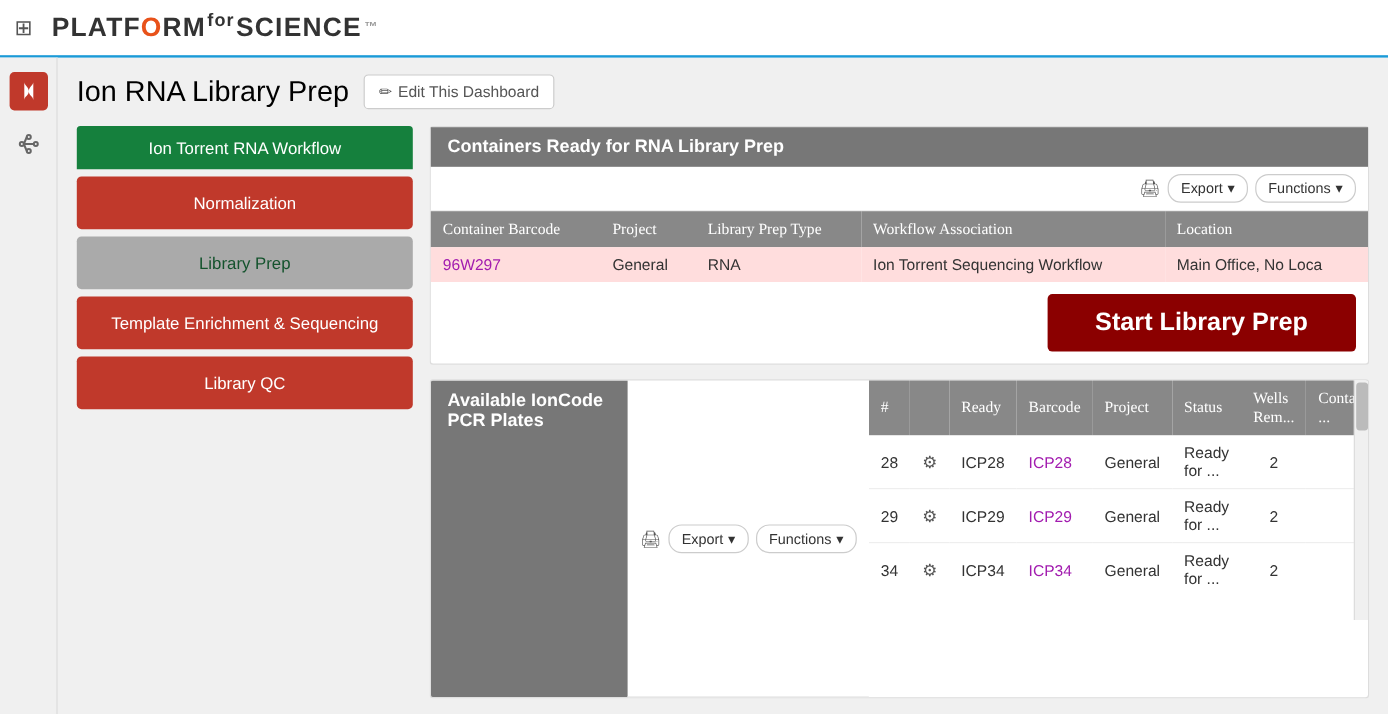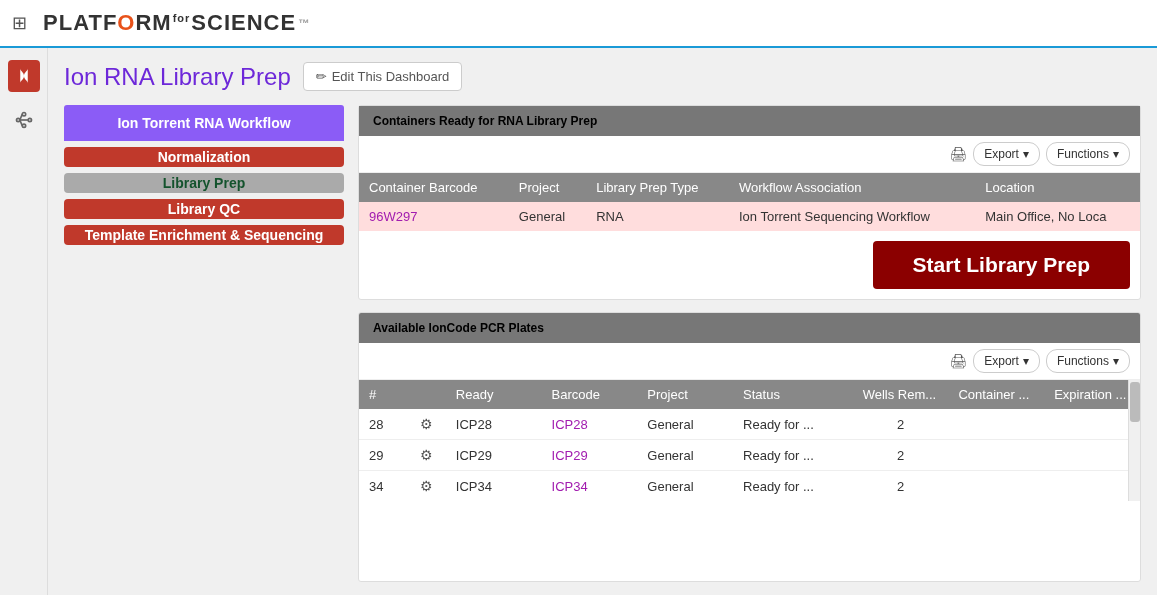--- a/index.html
+++ b/index.html
@@ -69,21 +69,21 @@
     
     .page-header {
       display: flex;
       align-items: center;
       gap: 12px;
       margin-bottom: 14px;
     }
     .page-title {
       font-size: 24px;
       font-weight: normal;
-      color: #6d28d9;
+      color: #000000;
     }
     .edit-btn {
       display: flex;
       align-items: center;
       gap: 5px;
       padding: 6px 12px;
       background: #fff;
       border: 1px solid #ccc;
       border-radius: 4px;
       cursor: pointer;
@@ -97,39 +97,39 @@
       gap: 14px;
       height: calc(595px - 48px - 70px);
     }
 
     
     .left-panel {
       width: 280px;
       flex-shrink: 0;
     }
     .workflow-title {
-      background: #8b5cf6;
+      background: #15803d;
       color: #fff;
       text-align: center;
       padding: 10px;
       font-size: 14px;
-      font-weight: bold;
+      font-weight: normal;
       border-radius: 3px 3px 0 0;
     }
     .workflow-steps {
       display: flex;
       flex-direction: column;
       gap: 6px;
       margin-top: 6px;
     }
     .step-btn {
-      padding: 2px;
+      padding: 14px;
       text-align: center;
       font-size: 14px;
-      font-weight: bold;
+      font-weight: normal;
       border-radius: 4px;
       cursor: pointer;
       border: none;
     }
     .step-btn.red { background: #c0392b; color: #fff; }
     .step-btn.gray { background: #aaa; color: #14532d; }
     .help-text {
       margin-top: 20px;
       text-align: center;
       color: #555;
@@ -147,23 +147,23 @@
     }
 
     
     .section-box {
       background: #fff;
       border: 1px solid #ddd;
       border-radius: 3px;
     }
     .section-header {
       background: #777;
-      color: #000000;
+      color: #ffffff;
       padding: 8px 14px;
-      font-size: 12px;
+      font-size: 15px;
       font-weight: bold;
     }
     .section-toolbar {
       display: flex;
       justify-content: flex-end;
       align-items: center;
       padding: 6px 10px;
       gap: 6px;
       border-bottom: 1px solid #eee;
     }
@@ -187,20 +187,21 @@
       border-collapse: collapse;
       font-size: 13px;
     }
     .data-table th {
       background: #888;
       color: #fff;
       padding: 7px 10px;
       text-align: left;
       font-weight: normal;
       font-size: 13px;
+      font-family: Liberation Serif, serif;
     }
     .data-table td {
       padding: 7px 10px;
       border-bottom: 1px solid #eee;
     }
     .data-table tr:last-child td { border-bottom: none; }
     .data-table a { color: #a21caf; text-decoration: none; }
     .row-pink { background: #fdd; }
 
     
@@ -215,21 +216,21 @@
       border: none;
       padding: 12px 40px;
       font-size: 21px;
       font-weight: bold;
       border-radius: 4px;
       cursor: pointer;
       min-width: 250px;
     }
 
     
-    .bottom-section { flex: 1; display: flex; flex-direction: column; overflow: hidden; }
+    .bottom-section { flex: 1; display: flex; flex-direction: row; overflow: hidden; }
     .bottom-table-wrap { overflow-y: auto; max-height: 200px; position: relative; }
 
     
     .bottom-table-wrap::-webkit-scrollbar { width: 12px; }
     .bottom-table-wrap::-webkit-scrollbar-track { background: #f0f0f0; }
     .bottom-table-wrap::-webkit-scrollbar-thumb { background: #bbb; border-radius: 3px; }
 
     .gear-icon { color: #555; font-size: 14px; }
 
     .col-num { width: 40px; }
@@ -241,21 +242,21 @@
     .col-wells { width: 80px; text-align: center; }
     .col-container { width: 80px; margin-top: 12px; }
     .col-expiry { width: 80px; }
   </style>
 </head>
 <body>
 
 <div class="top-nav">
   <span class="grid-icon">⊞</span>
   <div class="logo">
-    <span>PLATF<span class="logo-dot">O</span>RM<span style="font-size:11px;vertical-align:super;margin:0 1px">for</span>SCIENCE</span>
+    <span>PLATF<span class="logo-dot">O</span>RM<span style="font-size:15px;vertical-align:super;margin:0 1px">for</span>SCIENCE</span>
     <span style="font-size:11px;color:#999;">™</span>
   </div>
 </div>
 
 <div class="left-sidebar">
   <div class="sidebar-icon">
     <svg width="18" height="18" viewBox="0 0 24 24" fill="white">
       <path d="M7 2c0 3.5 5 5 5 10S7 17.5 7 22M17 2c0 3.5-5 5-5 10s5 5.5 5 10M5 6h14M5 18h14"></path>
     </svg>
   </div>
@@ -282,22 +283,22 @@
     </button>
   </div>
 
   <div class="two-col">
 
     <div class="left-panel">
       <div class="workflow-title">Ion Torrent RNA Workflow</div>
       <div class="workflow-steps">
         <button class="step-btn red">Normalization</button>
         <button class="step-btn gray">Library Prep</button>
+        <button class="step-btn red">Template Enrichment &amp; Sequencing</button>
         <button class="step-btn red">Library QC</button>
-        <button class="step-btn red">Template Enrichment &amp; Sequencing</button>
       </div>
     </div>
 
     <div class="right-panel">
 
       <div class="section-box">
         <div class="section-header">Containers Ready for RNA Library Prep</div>
         <div class="section-toolbar">
           <span class="toolbar-icon">🖨</span>
           <button class="toolbar-btn">

